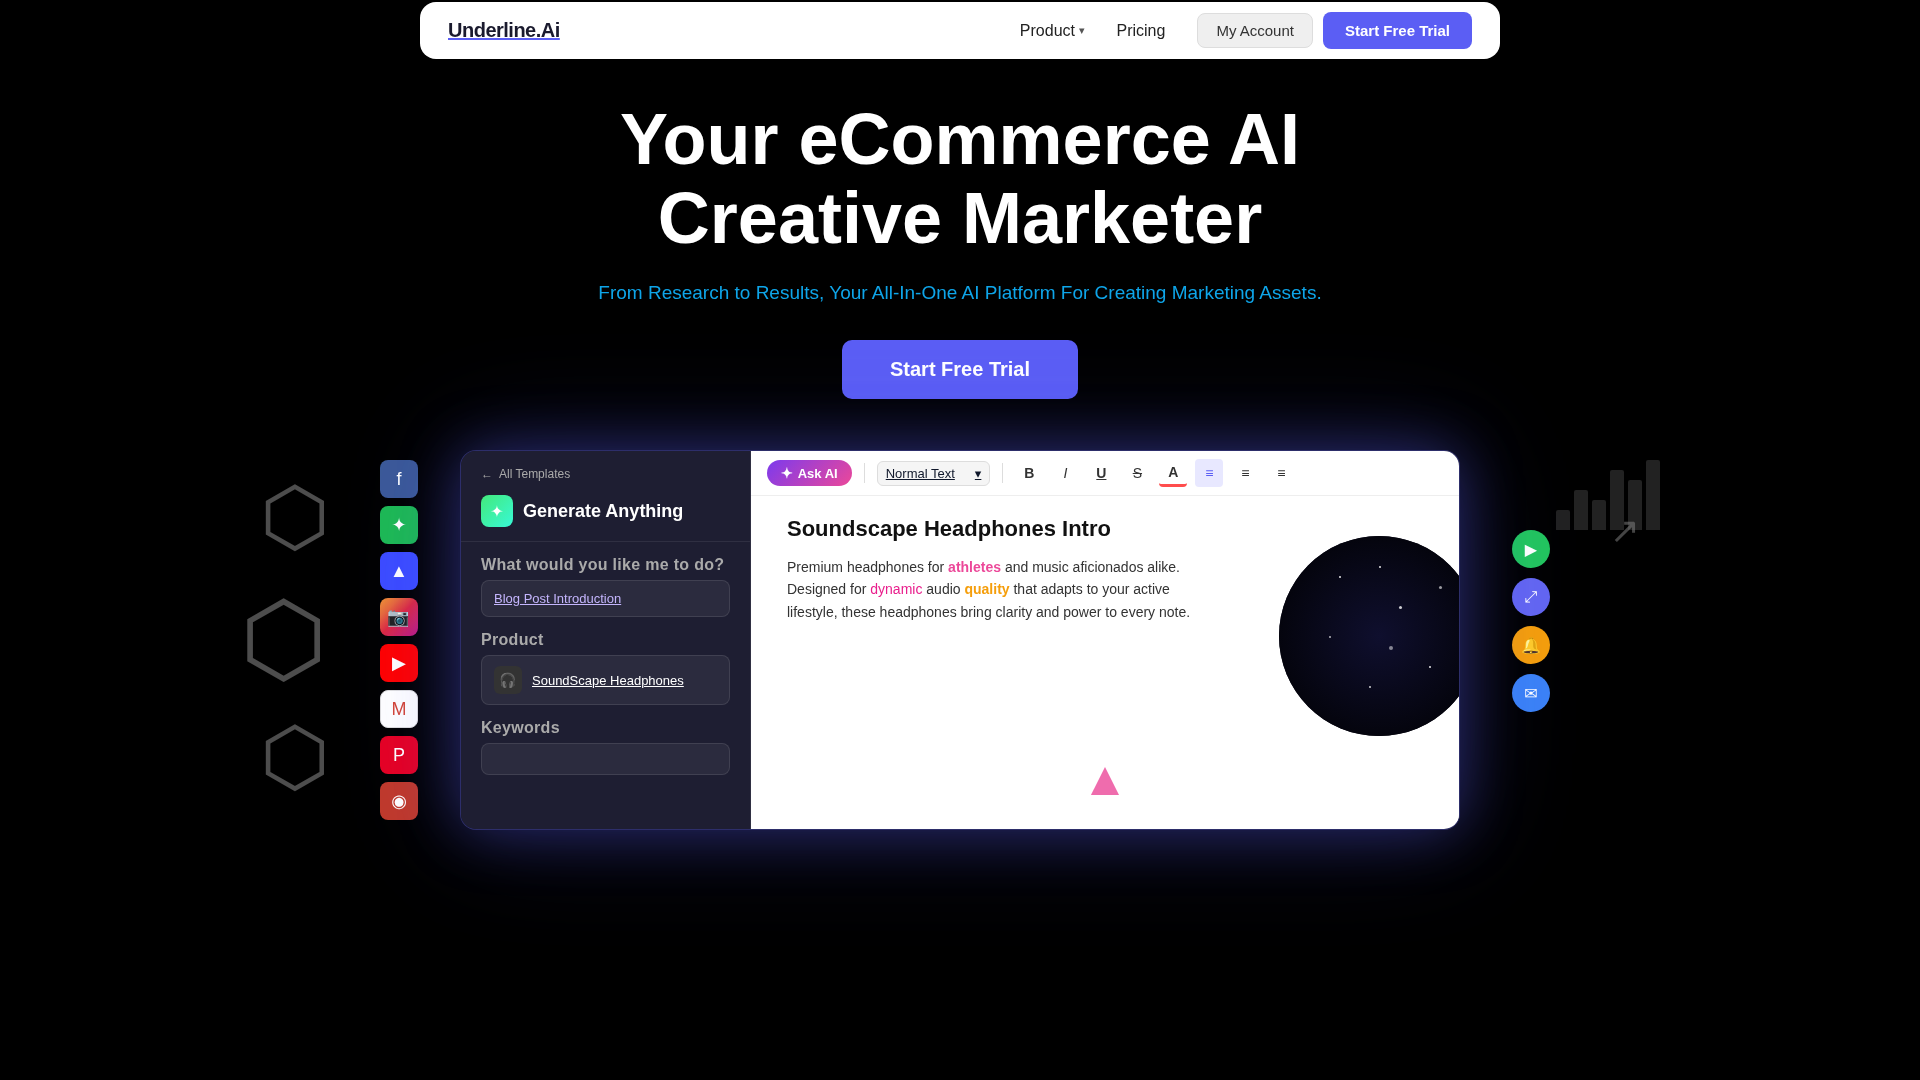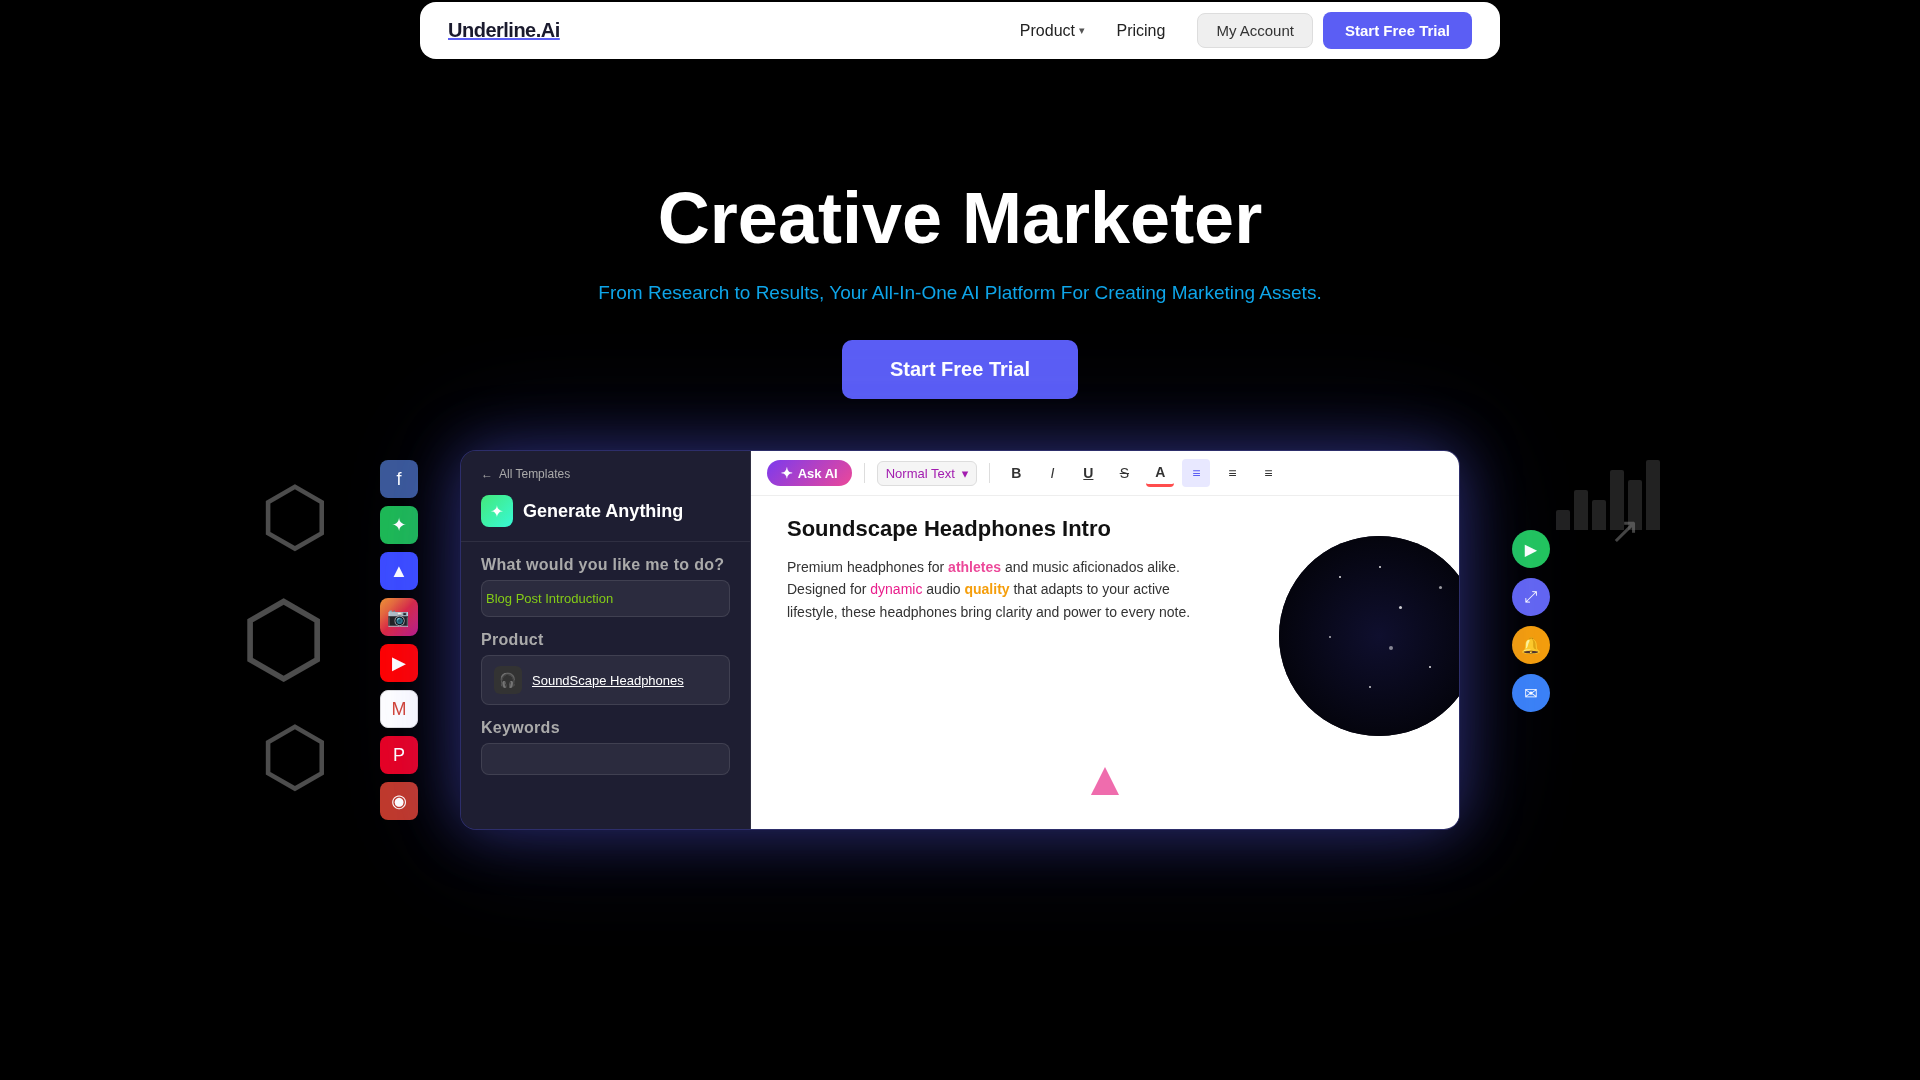--- a/index.html
+++ b/index.html
@@ -288,27 +288,28 @@
       font-size: 16px;
       color: #aaa;
       margin-bottom: 6px;
       font-weight: 600;
       letter-spacing: 0.3px;
     }
     .field-input {
       background: rgba(255,255,255,0.06);
       border: 1px solid rgba(255,255,255,0.1);
       border-radius: 8px;
-      padding: 10px 4px;
-      color: #84cc16;
+      padding: 10px 12px;
+      color: #c4b5fd;
       font-size: 13px;
       width: 100%;
       margin-bottom: 14px;
       display: flex;
       align-items: center;
+      text-decoration: underline;
     }
     .product-field {
       display: flex;
       align-items: center;
       gap: 10px;
       background: rgba(255,255,255,0.06);
       border: 1px solid rgba(255,255,255,0.1);
       border-radius: 8px;
       padding: 10px 12px;
       margin-bottom: 14px;
@@ -366,25 +367,26 @@
       height: 20px;
       background: #ddd;
       margin: 0 4px;
     }
     .text-format-select {
       background: #f5f5f5;
       border: 1px solid #ddd;
       border-radius: 6px;
       padding: 4px 8px;
       font-size: 13px;
-      color: #a21caf;
-      cursor: pointer;
-      display: flex;
-      align-items: center;
-      gap: 7px;
+      color: #0f172a;
+      cursor: pointer;
+      display: flex;
+      align-items: center;
+      gap: 20px;
+      text-decoration: underline;
     }
     .toolbar-btn {
       width: 28px;
       height: 28px;
       display: flex;
       align-items: center;
       justify-content: center;
       border-radius: 4px;
       cursor: pointer;
       font-size: 14px;
@@ -474,21 +476,21 @@
     <div class="nav-link">
       <span>Pricing</span>
     </div>
   </div>
   <button class="nav-my-account">My Account</button>
   <button class="nav-cta">Start Free Trial</button>
 </nav>
 
 <div class="hero">
   <h1 class="hero-title">
-    <br>
+    <span>Your eCommerce AI</span><br>
     <span>Creative Marketer</span>
   </h1>
   <p class="hero-subtitle">From Research to Results, Your All-In-One AI Platform For Creating Marketing Assets.</p>
   <button class="hero-cta">Start Free Trial</button>
 </div>
 
 <div class="mockup-outer">
 
   <div class="cube-deco cube-left-top">⬡</div>
   <div class="cube-deco cube-left-mid">⬡</div>

